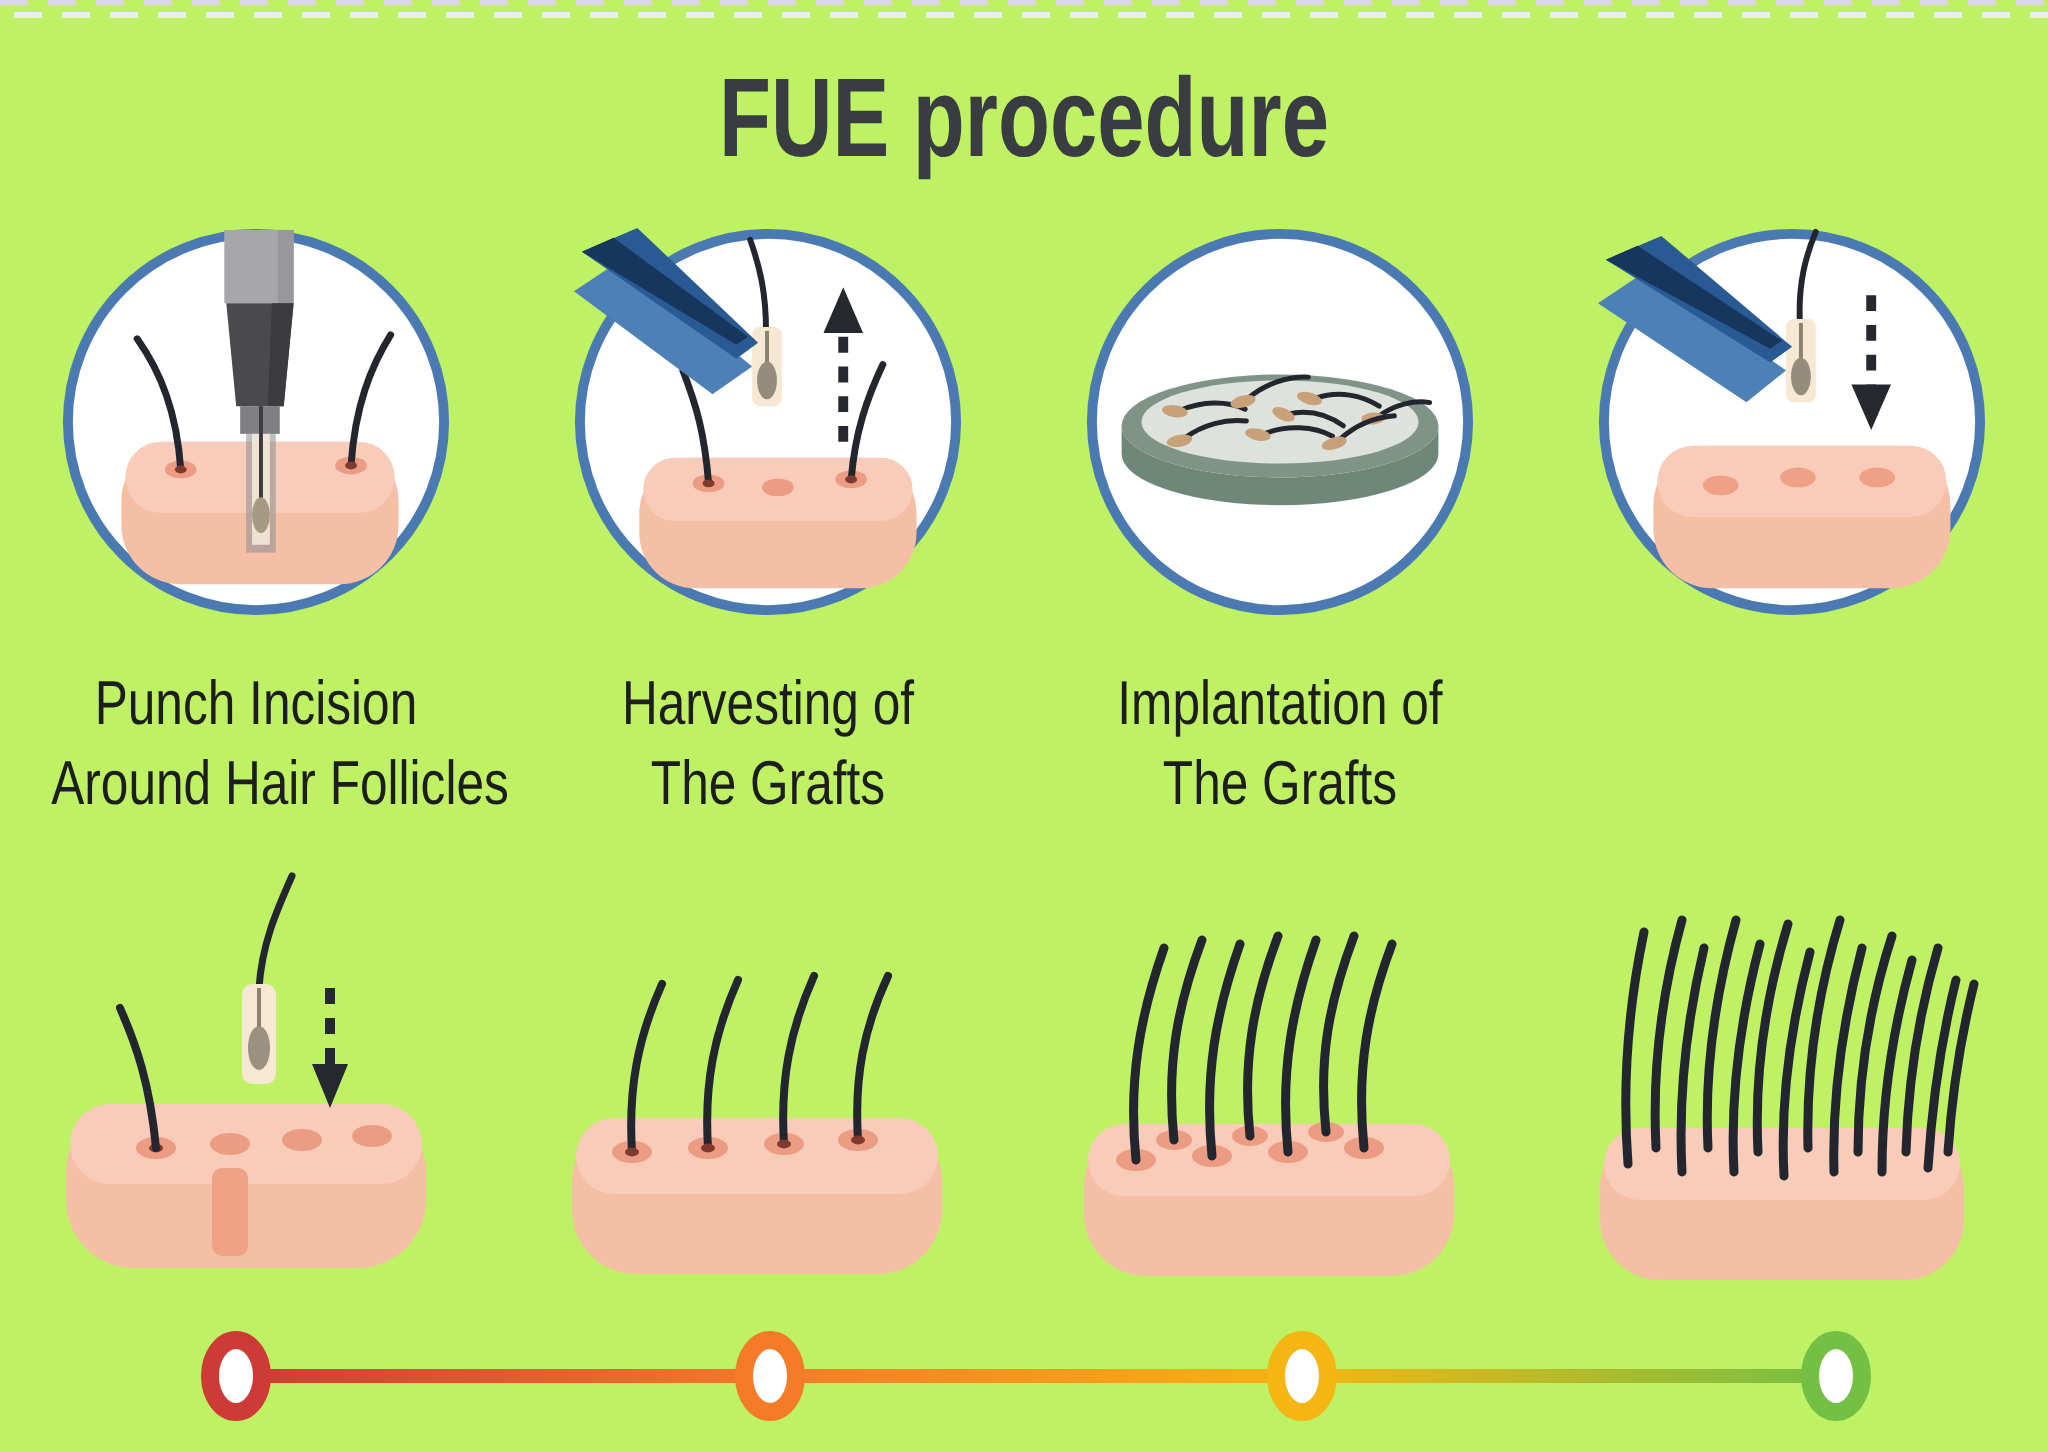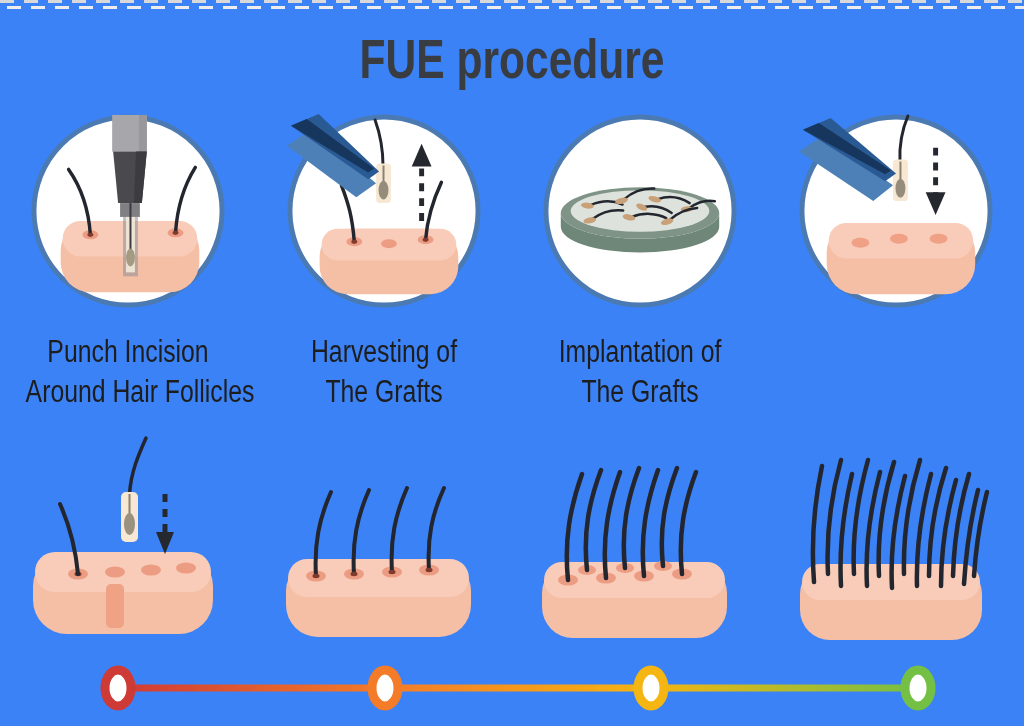--- a/index.html
+++ b/index.html
@@ -1,19 +1,19 @@
 <!DOCTYPE html>
 <html><head>
 <meta charset="utf-8">
 <style>
   html,body{margin:0;padding:0;background:#fff;}
   .page{
     position:relative;
     width:1024px;height:726px;
-    background:#3b82f6;
+    background:#bef264;
     overflow:hidden;
     font-family:"Liberation Sans",sans-serif;
   }
   .top-dashes{
     position:absolute;top:0;left:0;right:0;height:10px;
     background:
       repeating-linear-gradient(90deg,#d9d9d9 0 14px,transparent 14px 24px) 0 0/100% 3px no-repeat,
       repeating-linear-gradient(90deg,#ececec 0 14px,transparent 14px 24px) 7px 6px/100% 3px no-repeat;
   }
   .title{

